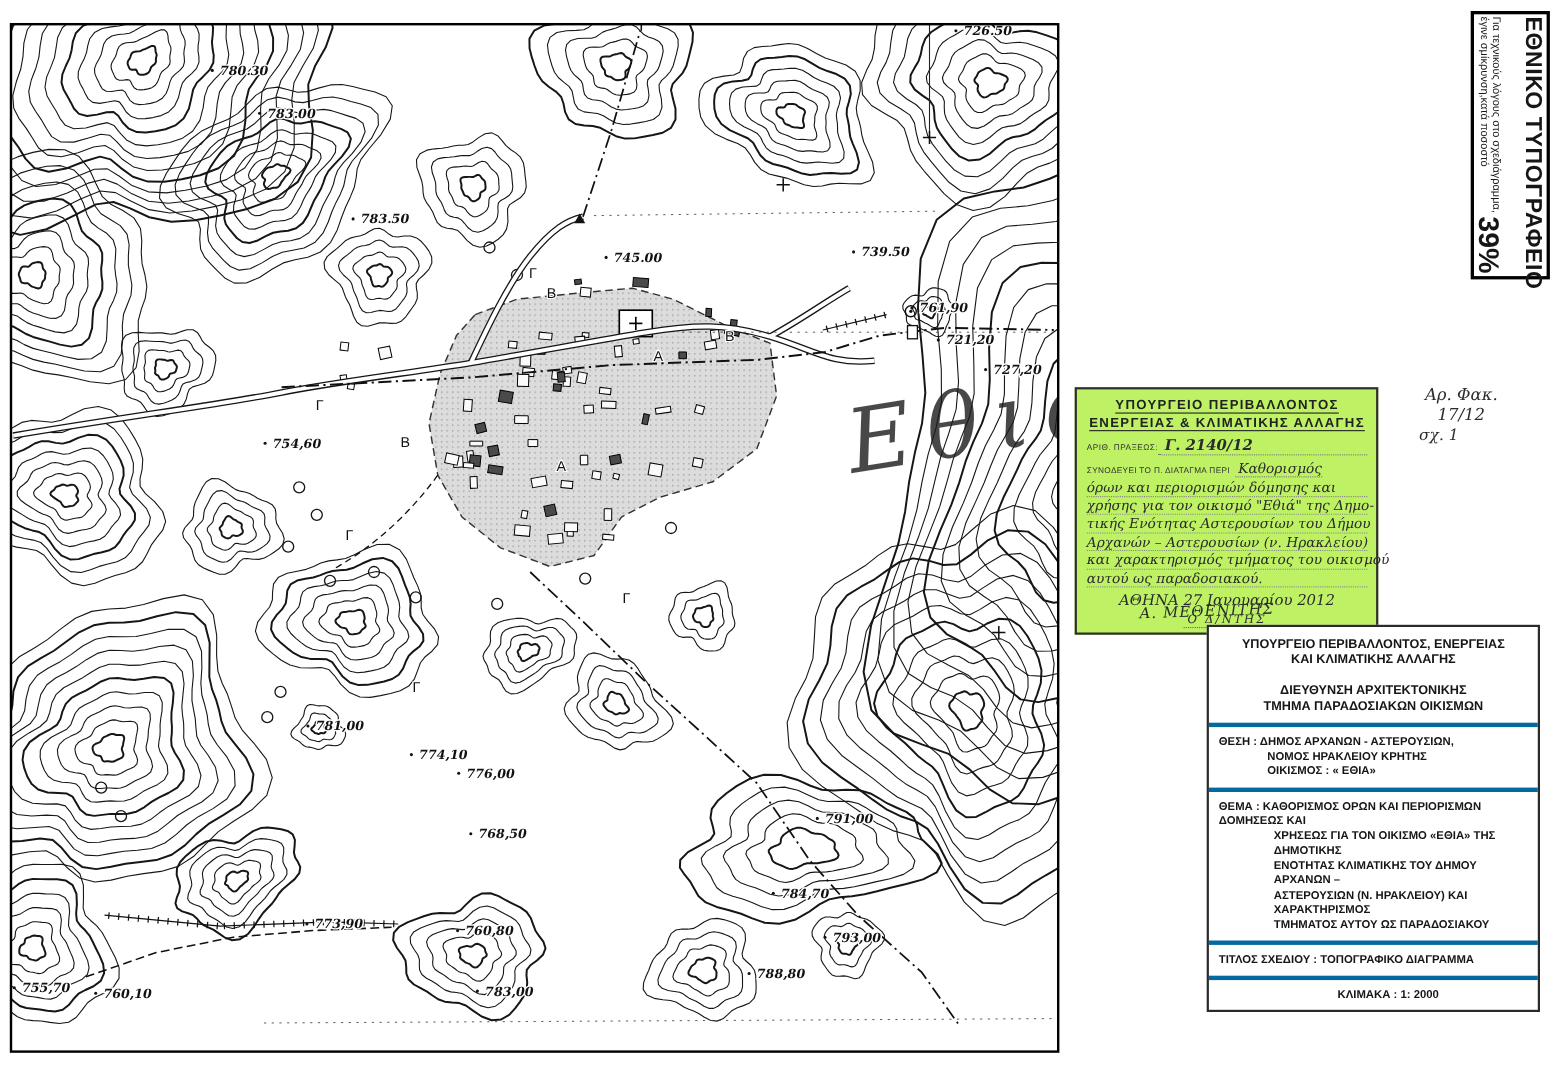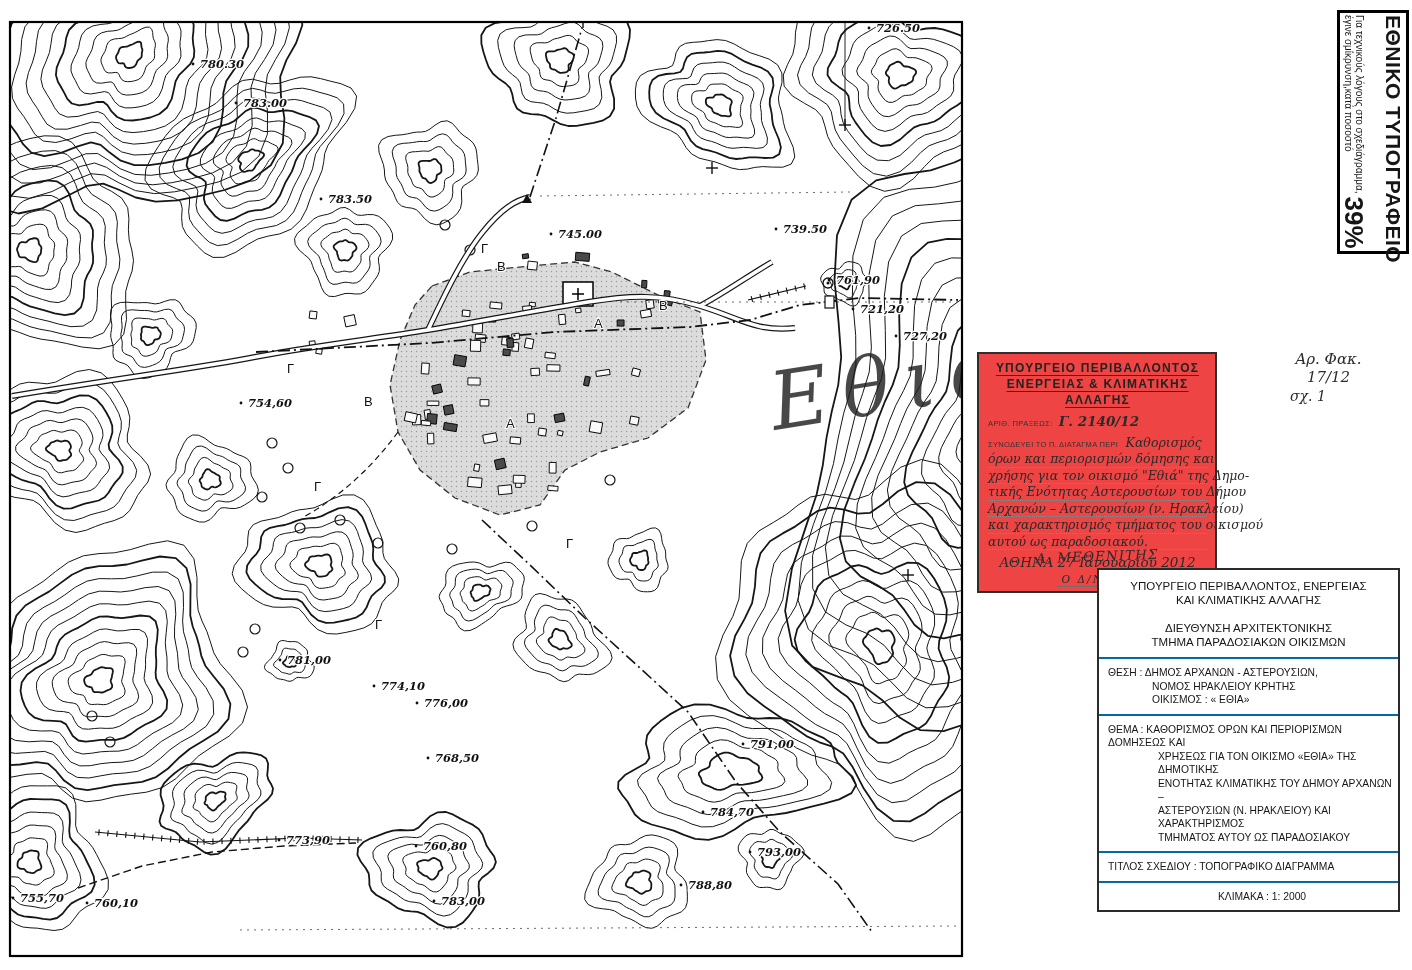--- a/index.html
+++ b/index.html
@@ -18,43 +18,43 @@
   .pb-note{font-size:10px;line-height:11.5px;white-space:nowrap;}
   .pb-pct{font-size:26px;font-weight:600;margin-left:3px;line-height:26px;}
 
   
   .hand{font-family:"DejaVu Serif",serif;font-style:italic;color:#2b2b2b;}
   .file-ref{position:absolute;left:1248px;top:350px;width:120px;text-align:center;}
   .file-ref .l1{font-size:15px;margin-left:41px;}
   .file-ref .l2{font-size:14px;margin-top:2px;}
 
   
-  .stamp{position:absolute;left:977px;top:352px;width:240px;border:2px solid #2e2e2e;
-      background:#ef4444;padding:6px 8px 6px 9px;box-sizing:border-box;}
+  .stamp{position:absolute;left:977px;top:352px;width:276px;border:2px solid #2e2e2e;
+      background:#bef264;padding:6px 8px 6px 9px;box-sizing:border-box;}
   .stamp-h{font-size:12px;font-weight:600;letter-spacing:1.2px;text-align:center;
       text-decoration:underline;text-underline-offset:3px;line-height:16px;color:#222;}
   .stamp-row{margin-top:5px;display:flex;align-items:baseline;}
   .stamp-lab{font-size:7.5px;letter-spacing:.4px;color:#333;white-space:nowrap;}
   .stamp-val{font-size:13.5px;flex:1;border-bottom:1px dotted #777;padding-left:6px;font-weight:600;font-style:italic;}
   .decree{margin-top:3px;}
   .decree-lab{font-size:7.5px;letter-spacing:.3px;color:#333;}
   .decree-first{font-size:12.5px;border-bottom:1px dotted #777;padding-left:3px;}
   .decree-line{font-size:12.5px;line-height:15.5px;border-bottom:1px dotted #888;white-space:nowrap;}
   .stamp-date{font-size:13.5px;text-align:center;margin-top:4px;}
   .stamp-signer{font-size:10.5px;text-align:center;margin-top:3px;letter-spacing:2px;}
   .stamp-signer span{border-bottom:1px dotted #666;padding:0 4px 1px;}
 
   
   .signature{position:absolute;left:1036px;top:548px;font-size:13.5px;letter-spacing:1px;
       transform:rotate(-2deg);}
 
   
   .tblock{position:absolute;left:1097px;top:568px;width:303px;border:2px solid #2a2a2a;
-      background:#fff;box-sizing:border-box;font-weight:normal;}
-  .tb-sec{border-top:2px solid #0369a1;}
+      background:#fff;box-sizing:border-box;font-weight:bold;}
+  .tb-sec{border-top:4px solid #0369a1;}
   .tb-sec:first-child{border-top:none;}
   .tb-head{padding:9px 6px 8px;text-align:center;font-size:11.5px;line-height:14px;}
   .tb-head .gap{height:14px;}
   .tb-body{padding:7px 6px 7px 9px;font-size:10.3px;line-height:13.5px;}
   .tb-ind{padding-left:44px;}
   .tb-ind2{padding-left:50px;}
   .tb-center{text-align:center;padding-left:33px;}
 </style>
 </head>
 <body>

